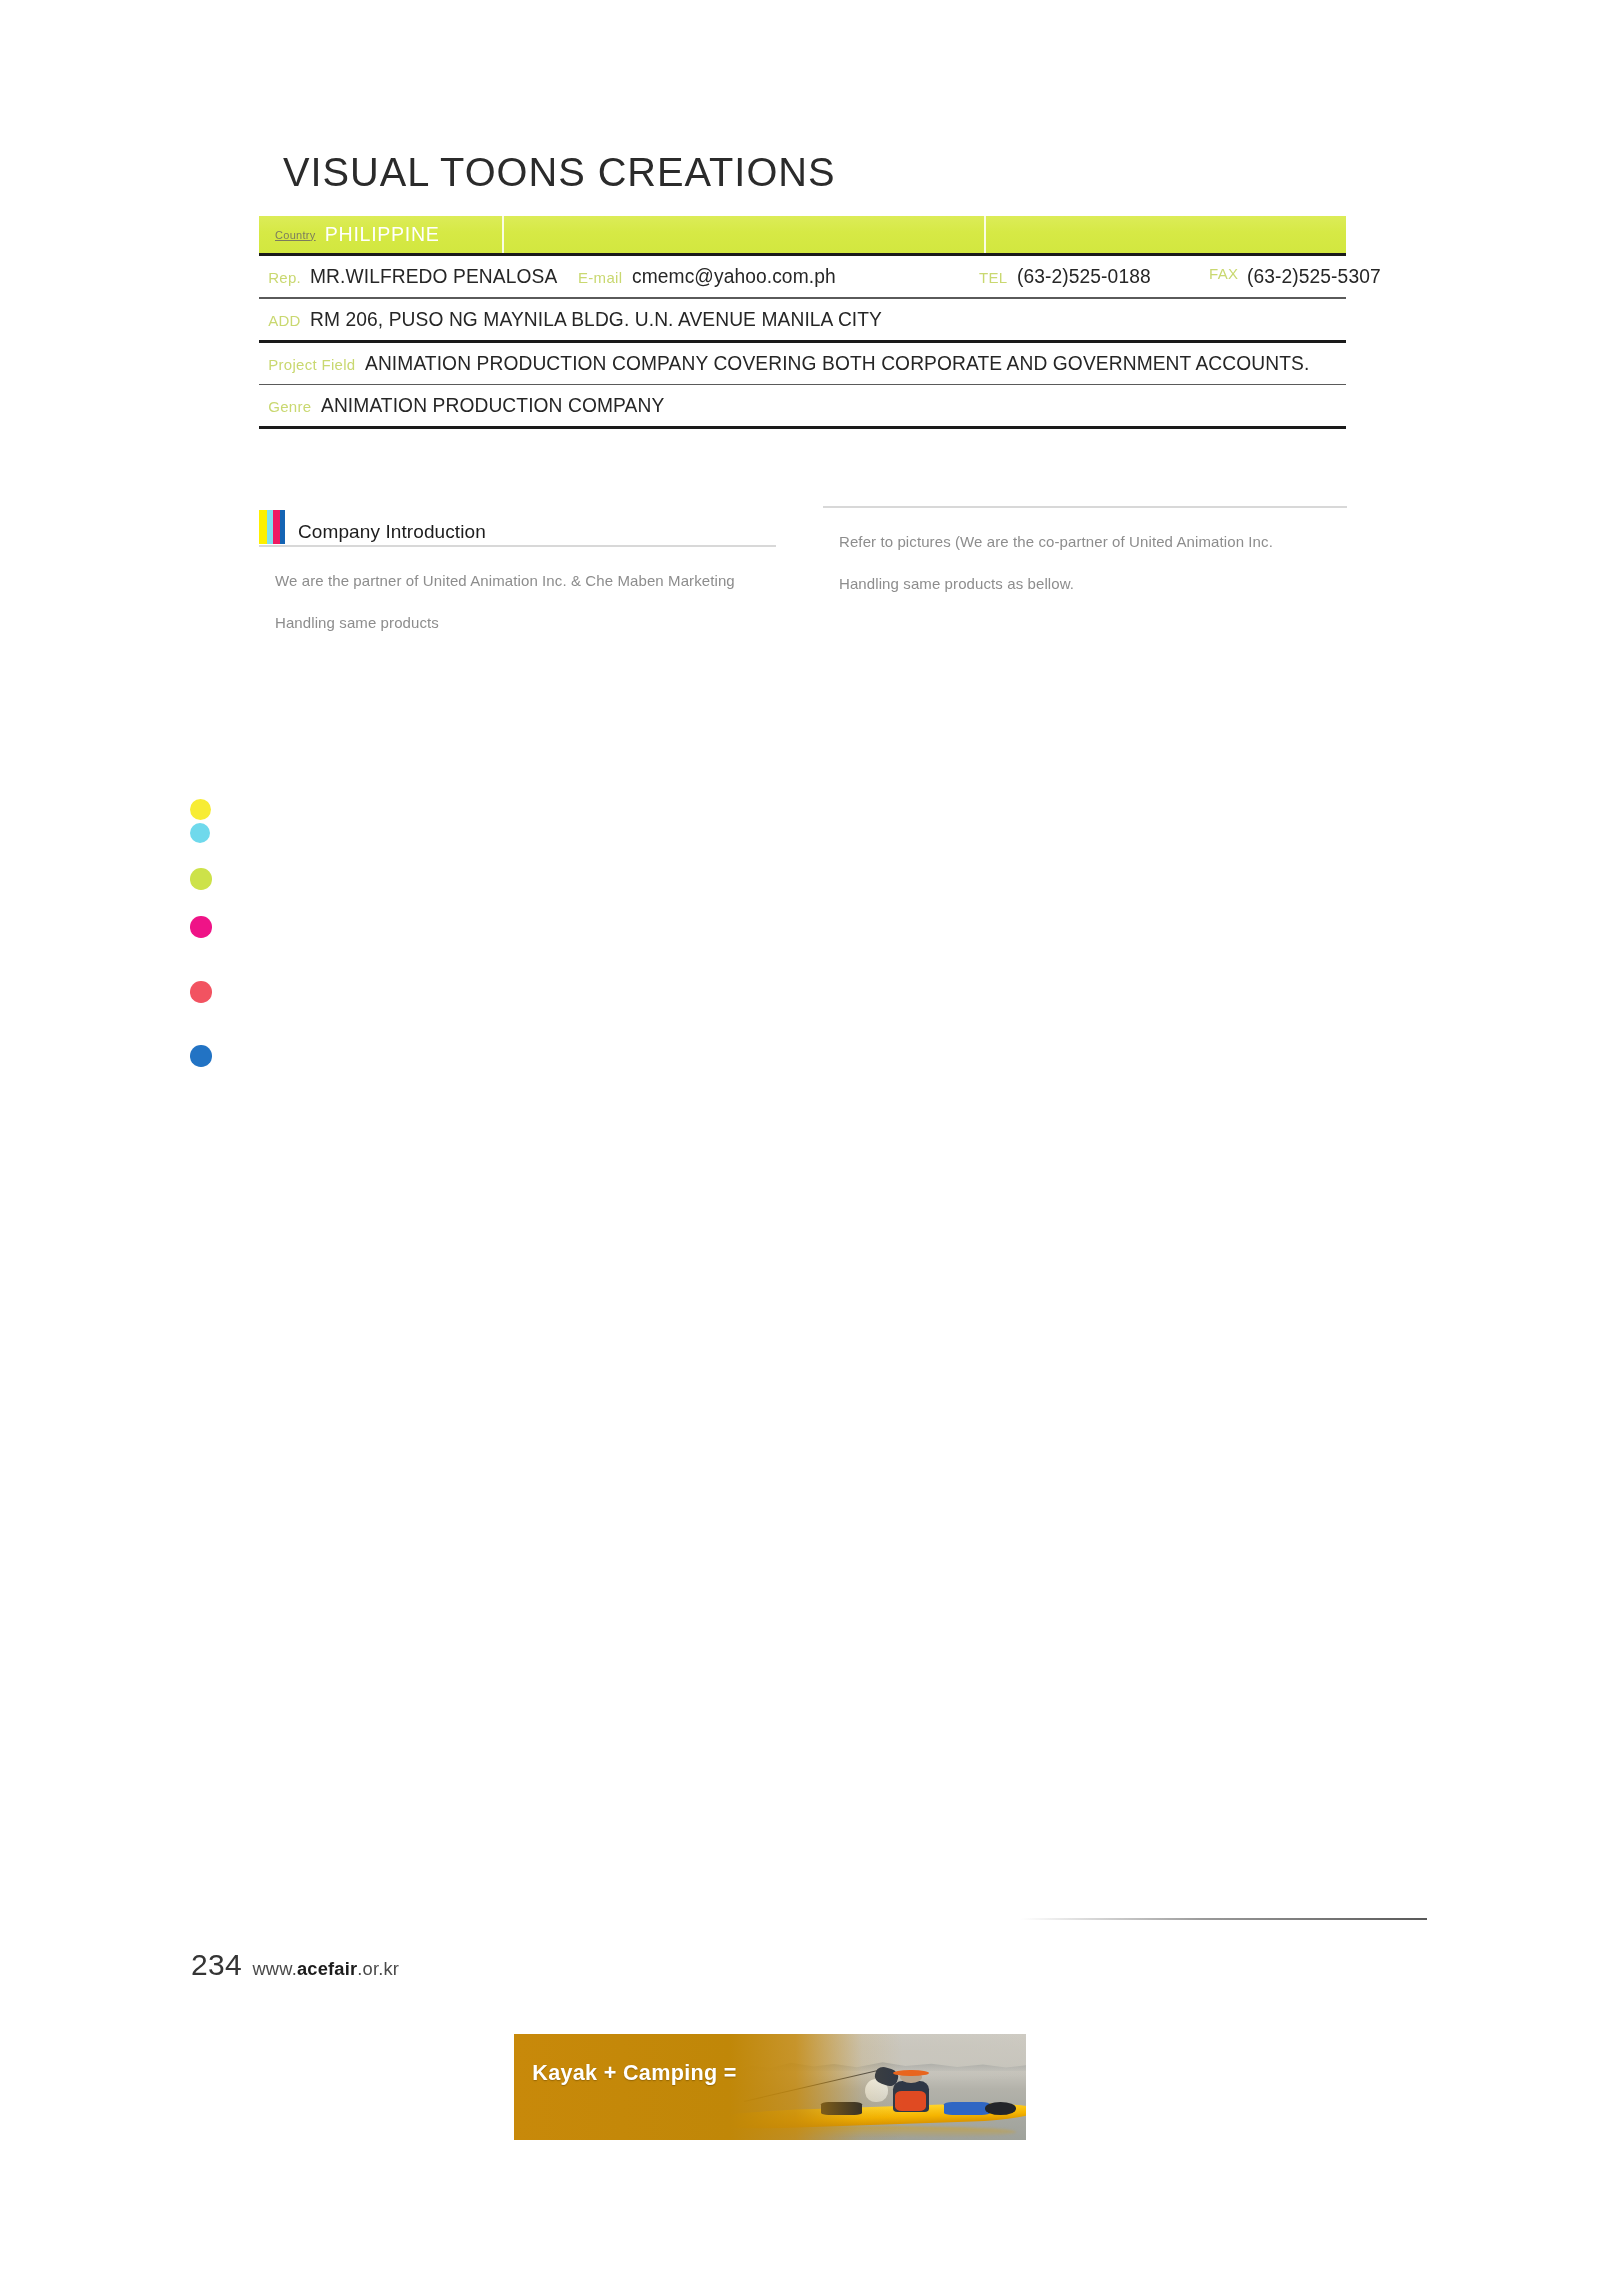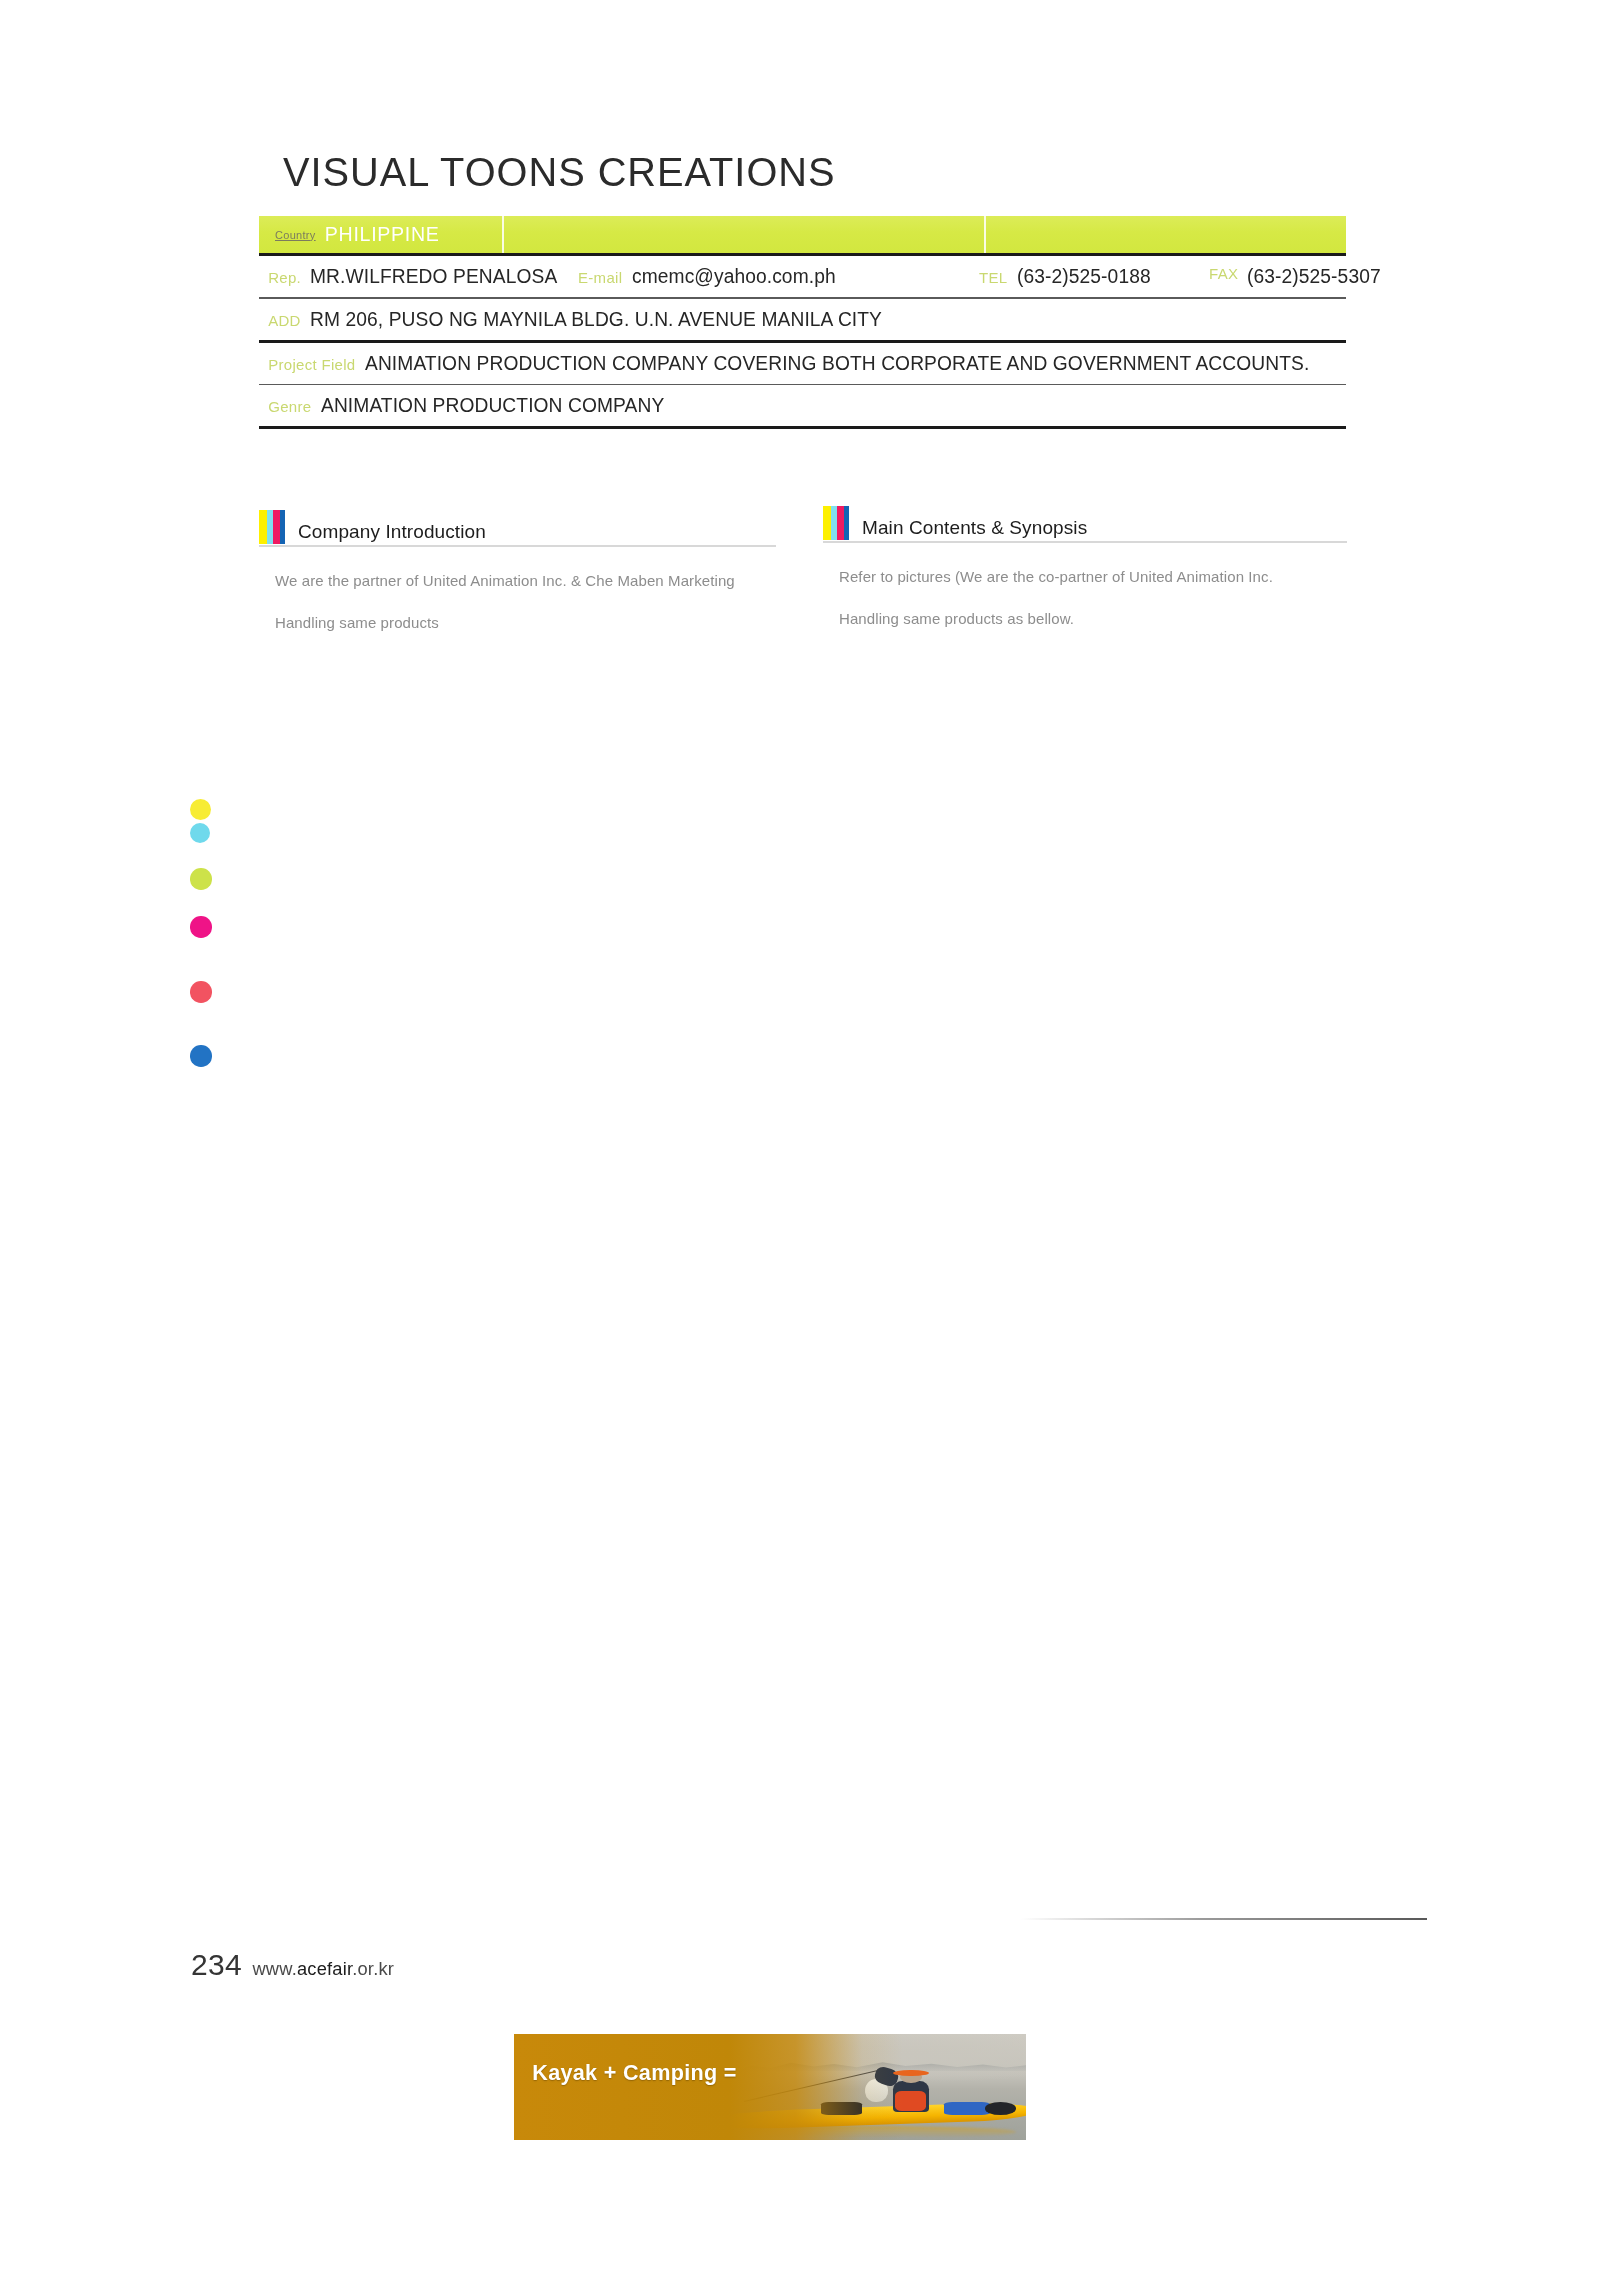--- a/index.html
+++ b/index.html
@@ -176,21 +176,21 @@
     color: #353535;
     font-weight: 300;
     letter-spacing: 0.3px;
   }
   #footer-url {
     font-size: 18.3px;
     color: #4a4a4a;
     margin-left: 10.5px;
     letter-spacing: 0.2px;
   }
-  #footer-url b { font-weight: 400; color: #1c1c1c; }
+  #footer-url b { font-weight: 700; color: #1c1c1c; }
 
   #scan-edge-line {
     position: absolute;
     left: 1021px;
     top: 1918px;
     width: 406px;
     height: 2px;
     background: linear-gradient(90deg, rgba(160,160,160,0) 0%, rgba(120,120,120,0.75) 45%, rgba(70,70,70,0.9) 100%);
   }
 
@@ -437,29 +437,20 @@
       <span class="section-title">Company Introduction</span>
     </div>
     <div class="section-underline"></div>
     <div class="section-body">
       <p>We are the partner of United Animation Inc. &amp; Che Maben Marketing</p>
       <p>Handling same products</p>
     </div>
   </div>
 
   <div class="section-block" id="section-contents">
-    <div class="section-head">
-      <span class="cmyk-bars">
-        <i class="c-yellow"></i>
-        <i class="c-cyan"></i>
-        <i class="c-magenta"></i>
-        <i class="c-blue"></i>
-      </span>
-      <span class="section-title">Main Contents &amp; Synopsis</span>
-    </div>
     <div class="section-underline"></div>
     <div class="section-body">
       <p>Refer to pictures (We are the co-partner of United Animation Inc.</p>
       <p>Handling same products as bellow.</p>
     </div>
   </div>
 
   <div id="margin-dots">
     <span class="dot" style="background: rgb(247, 236, 52); top: 0px; left: 0px; width: 21px; height: 21px;"></span>
     <span class="dot" style="background: rgb(111, 217, 236); top: 23.6px; left: 0px; width: 20px; height: 20px;"></span>

